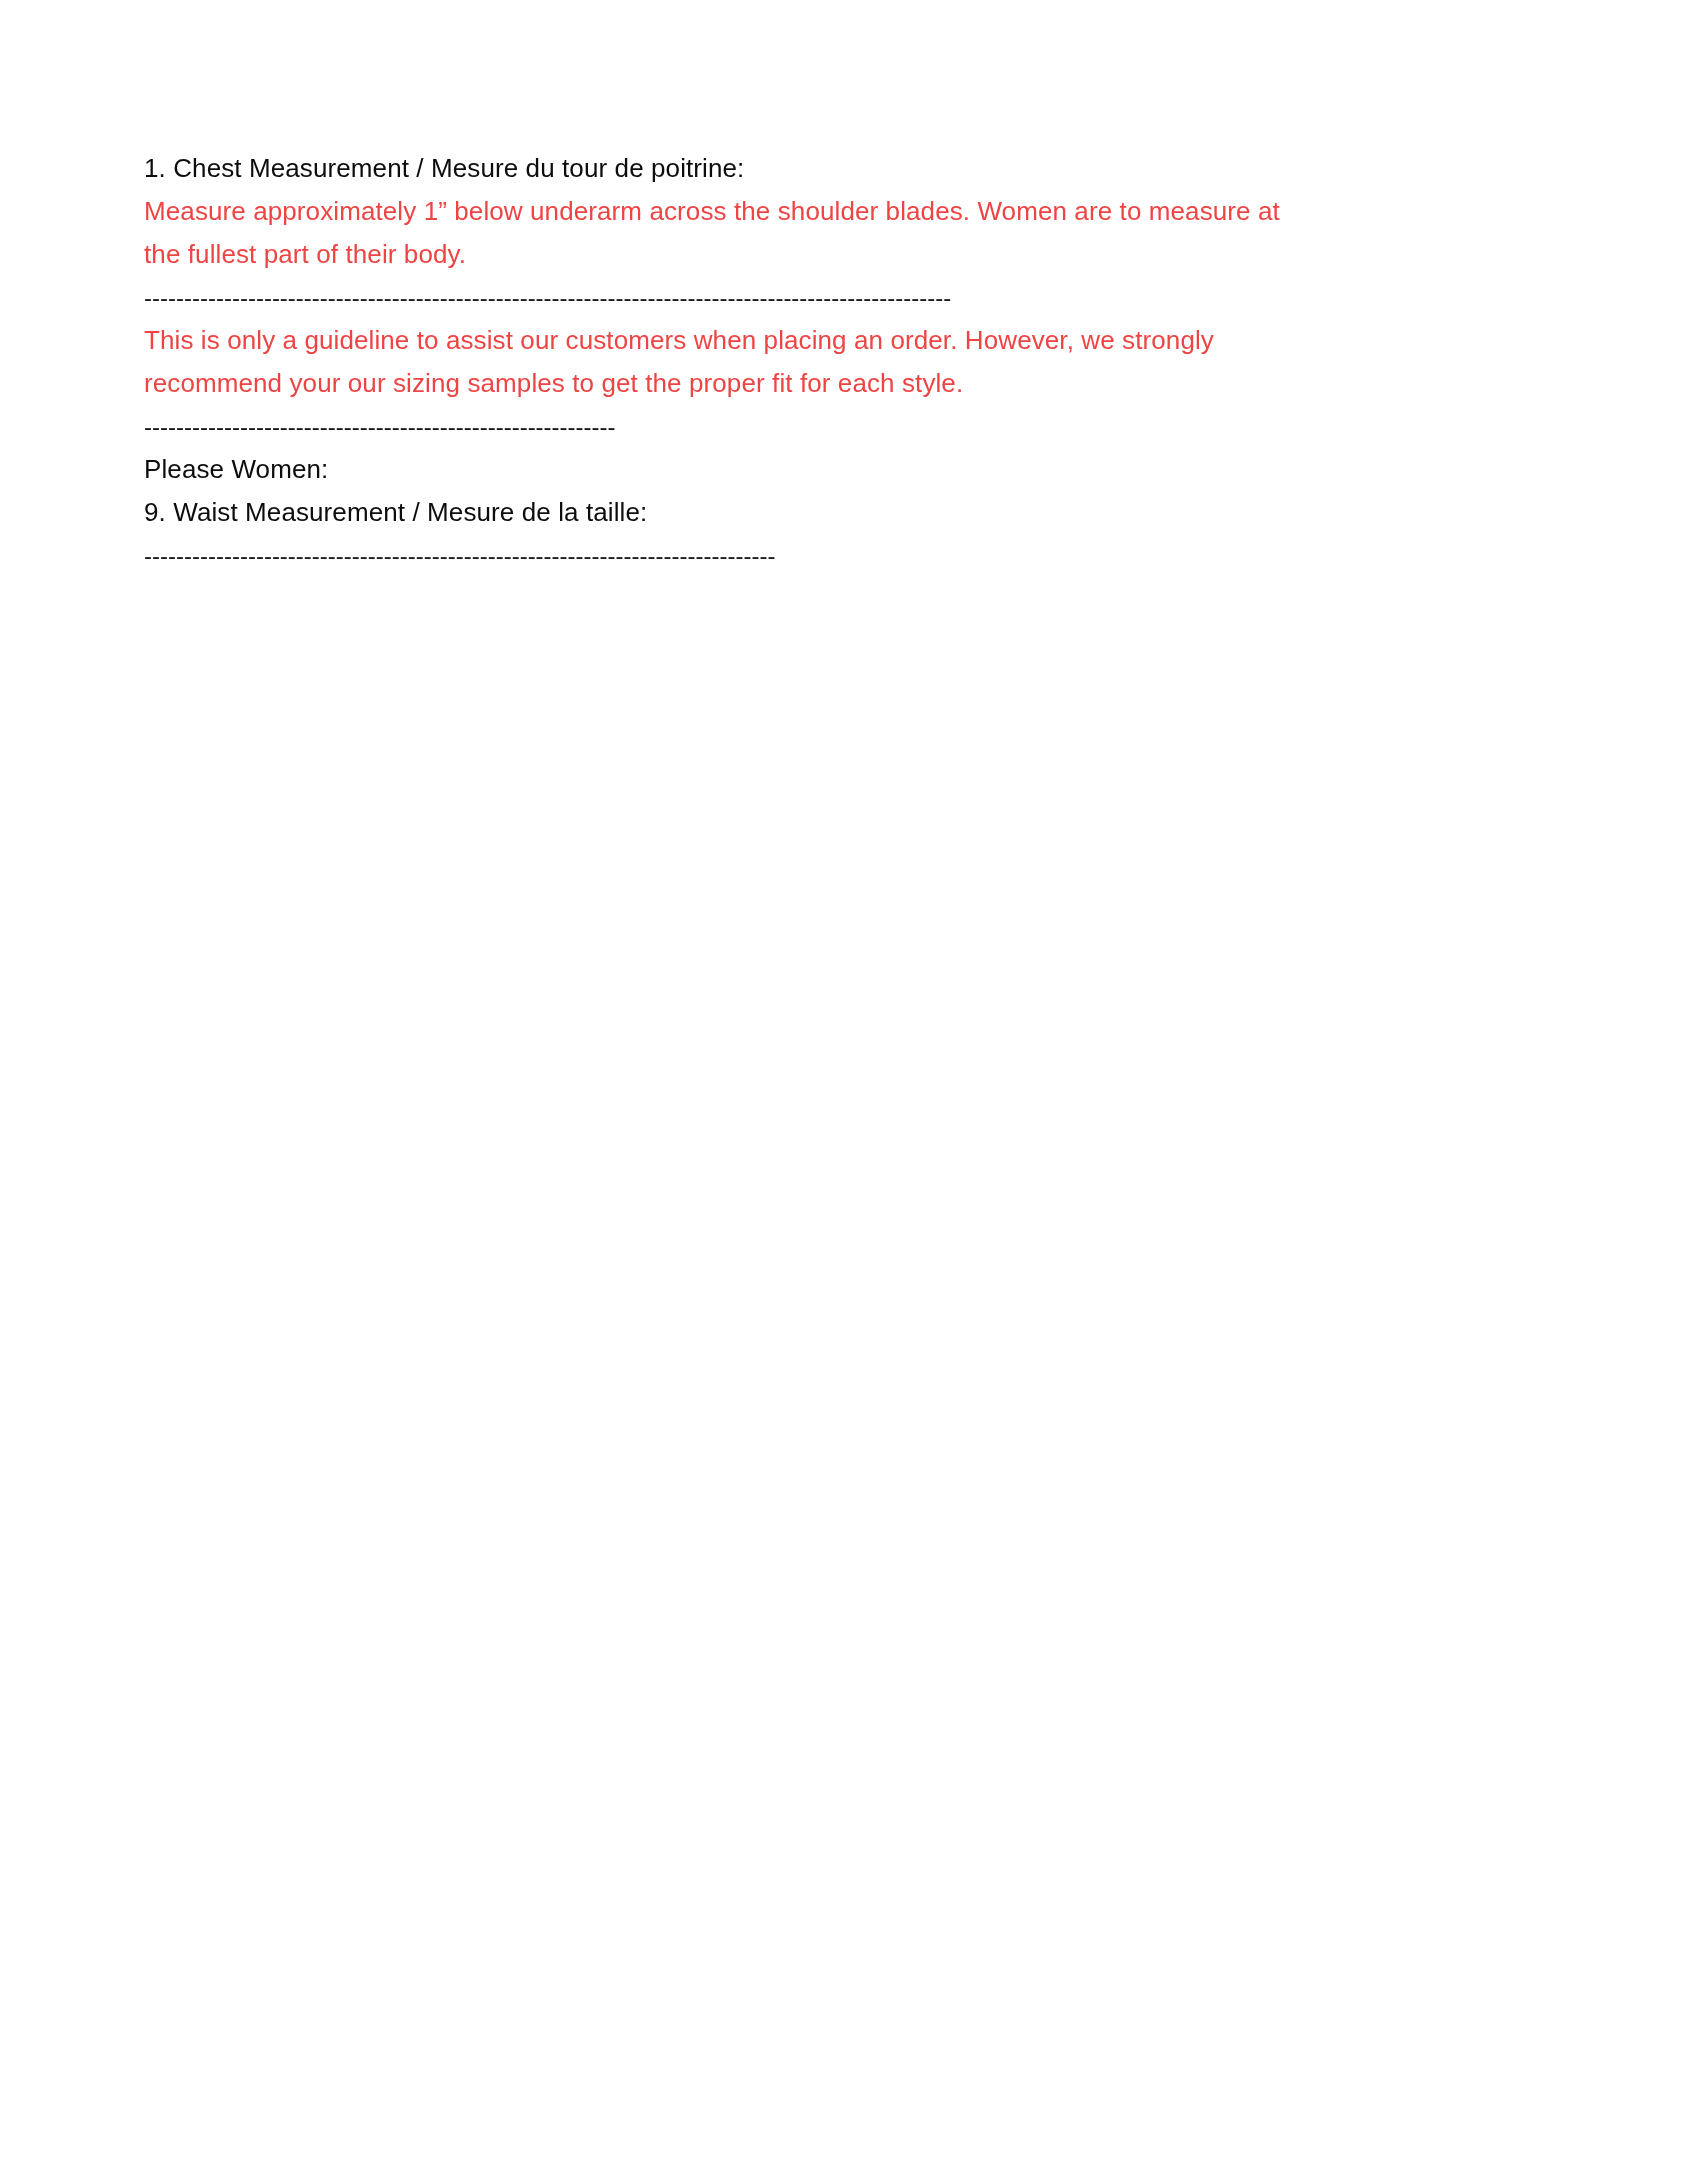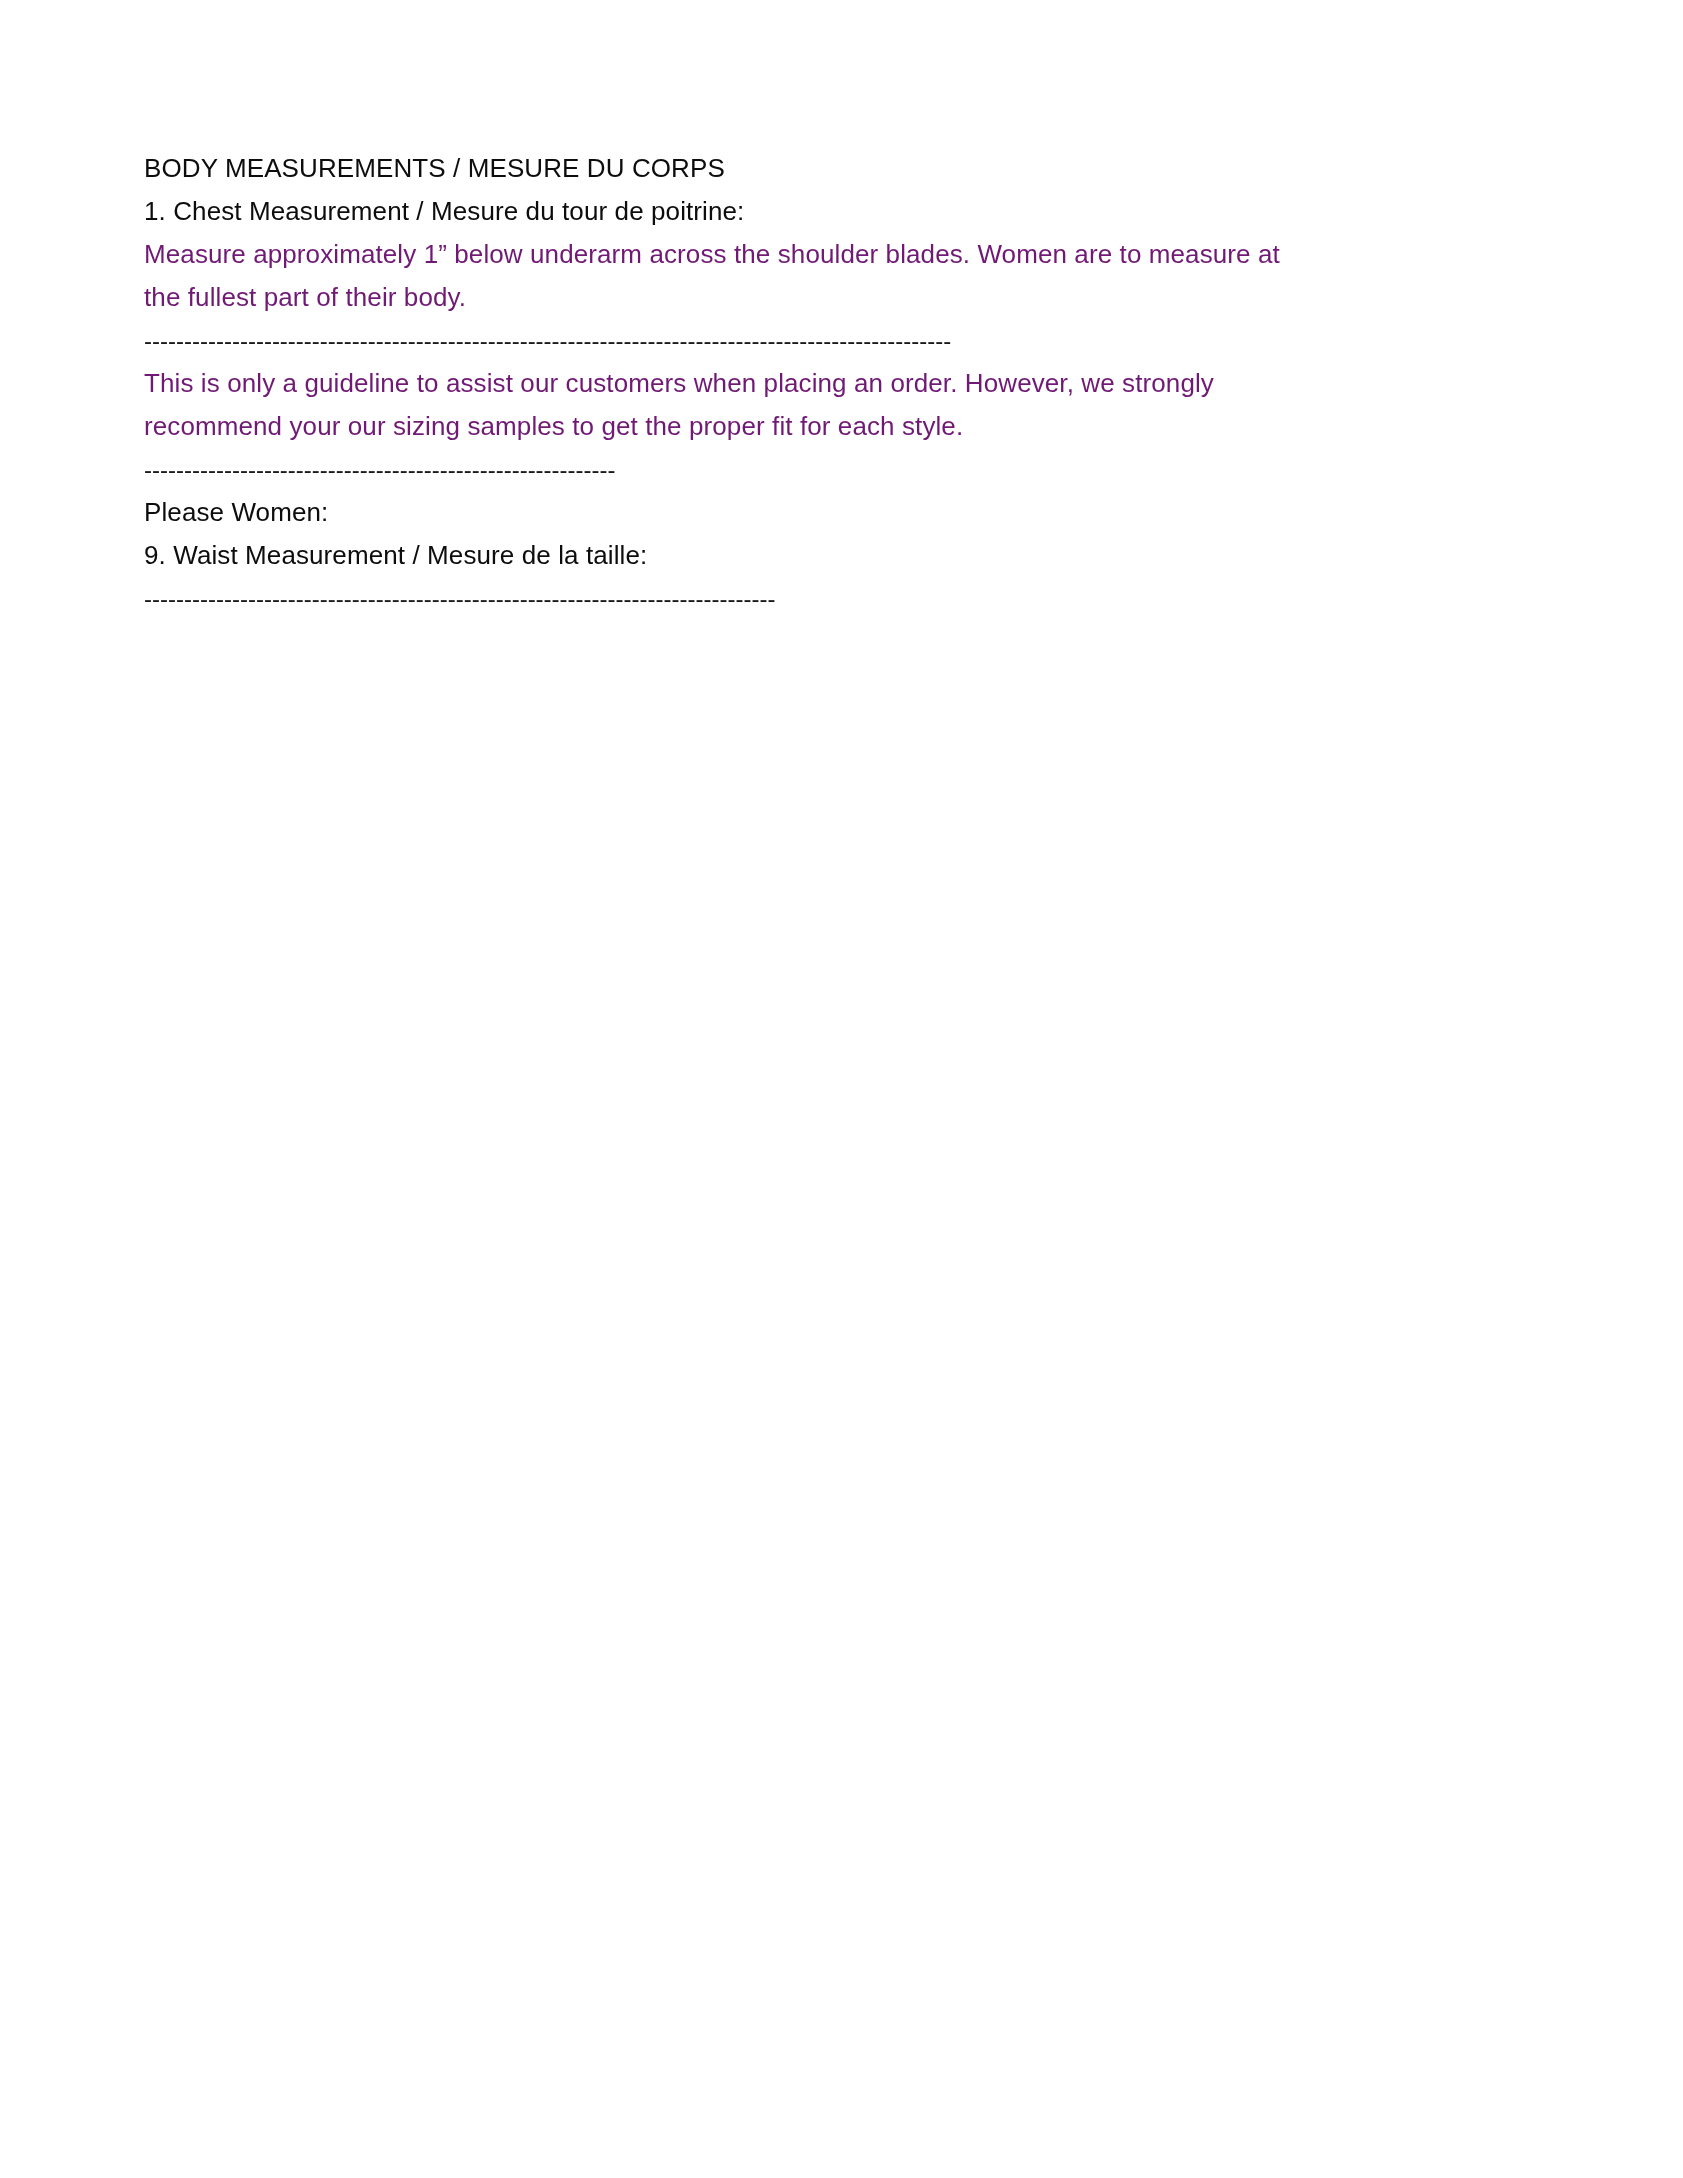--- a/index.html
+++ b/index.html
@@ -31,40 +31,39 @@
     font-size: 26px;
     line-height: 43px;
     letter-spacing: 0.1px;
     white-space: pre-wrap;
     color: #0d0d0d;
   }
   .para {
     font-size: 26px;
     line-height: 43px;
     letter-spacing: 0.1px;
-    color: #701a75;
+    color: #ef4444;
     max-width: 1139px;
   }
   .rule {
     font-size: 24px;
     line-height: 43px;
     letter-spacing: 0px;
     color: #1a1a1a;
     white-space: pre;
     overflow: hidden;
     font-family: "Liberation Sans", sans-serif;
   }
 </style>
 </head>
 <body>
 
 <div class="page">
   <div class="doc-body">
 
-    <div class="line">BODY MEASUREMENTS / MESURE DU CORPS</div>
 
     <div class="line">1. Chest Measurement / Mesure du tour de poitrine:</div>
 
     <div class="para">Measure approximately 1” below underarm across the shoulder blades. Women are to measure at the fullest part of their body.</div>
 
     <div class="rule">-----------------------------------------------------------------------------------------------------</div>
 
     <div class="para">This is only a guideline to assist our customers when placing an order. However, we strongly recommend your our sizing samples to get the proper fit for each style.</div>
 
     <div class="rule">-----------------------------------------------------------</div>

